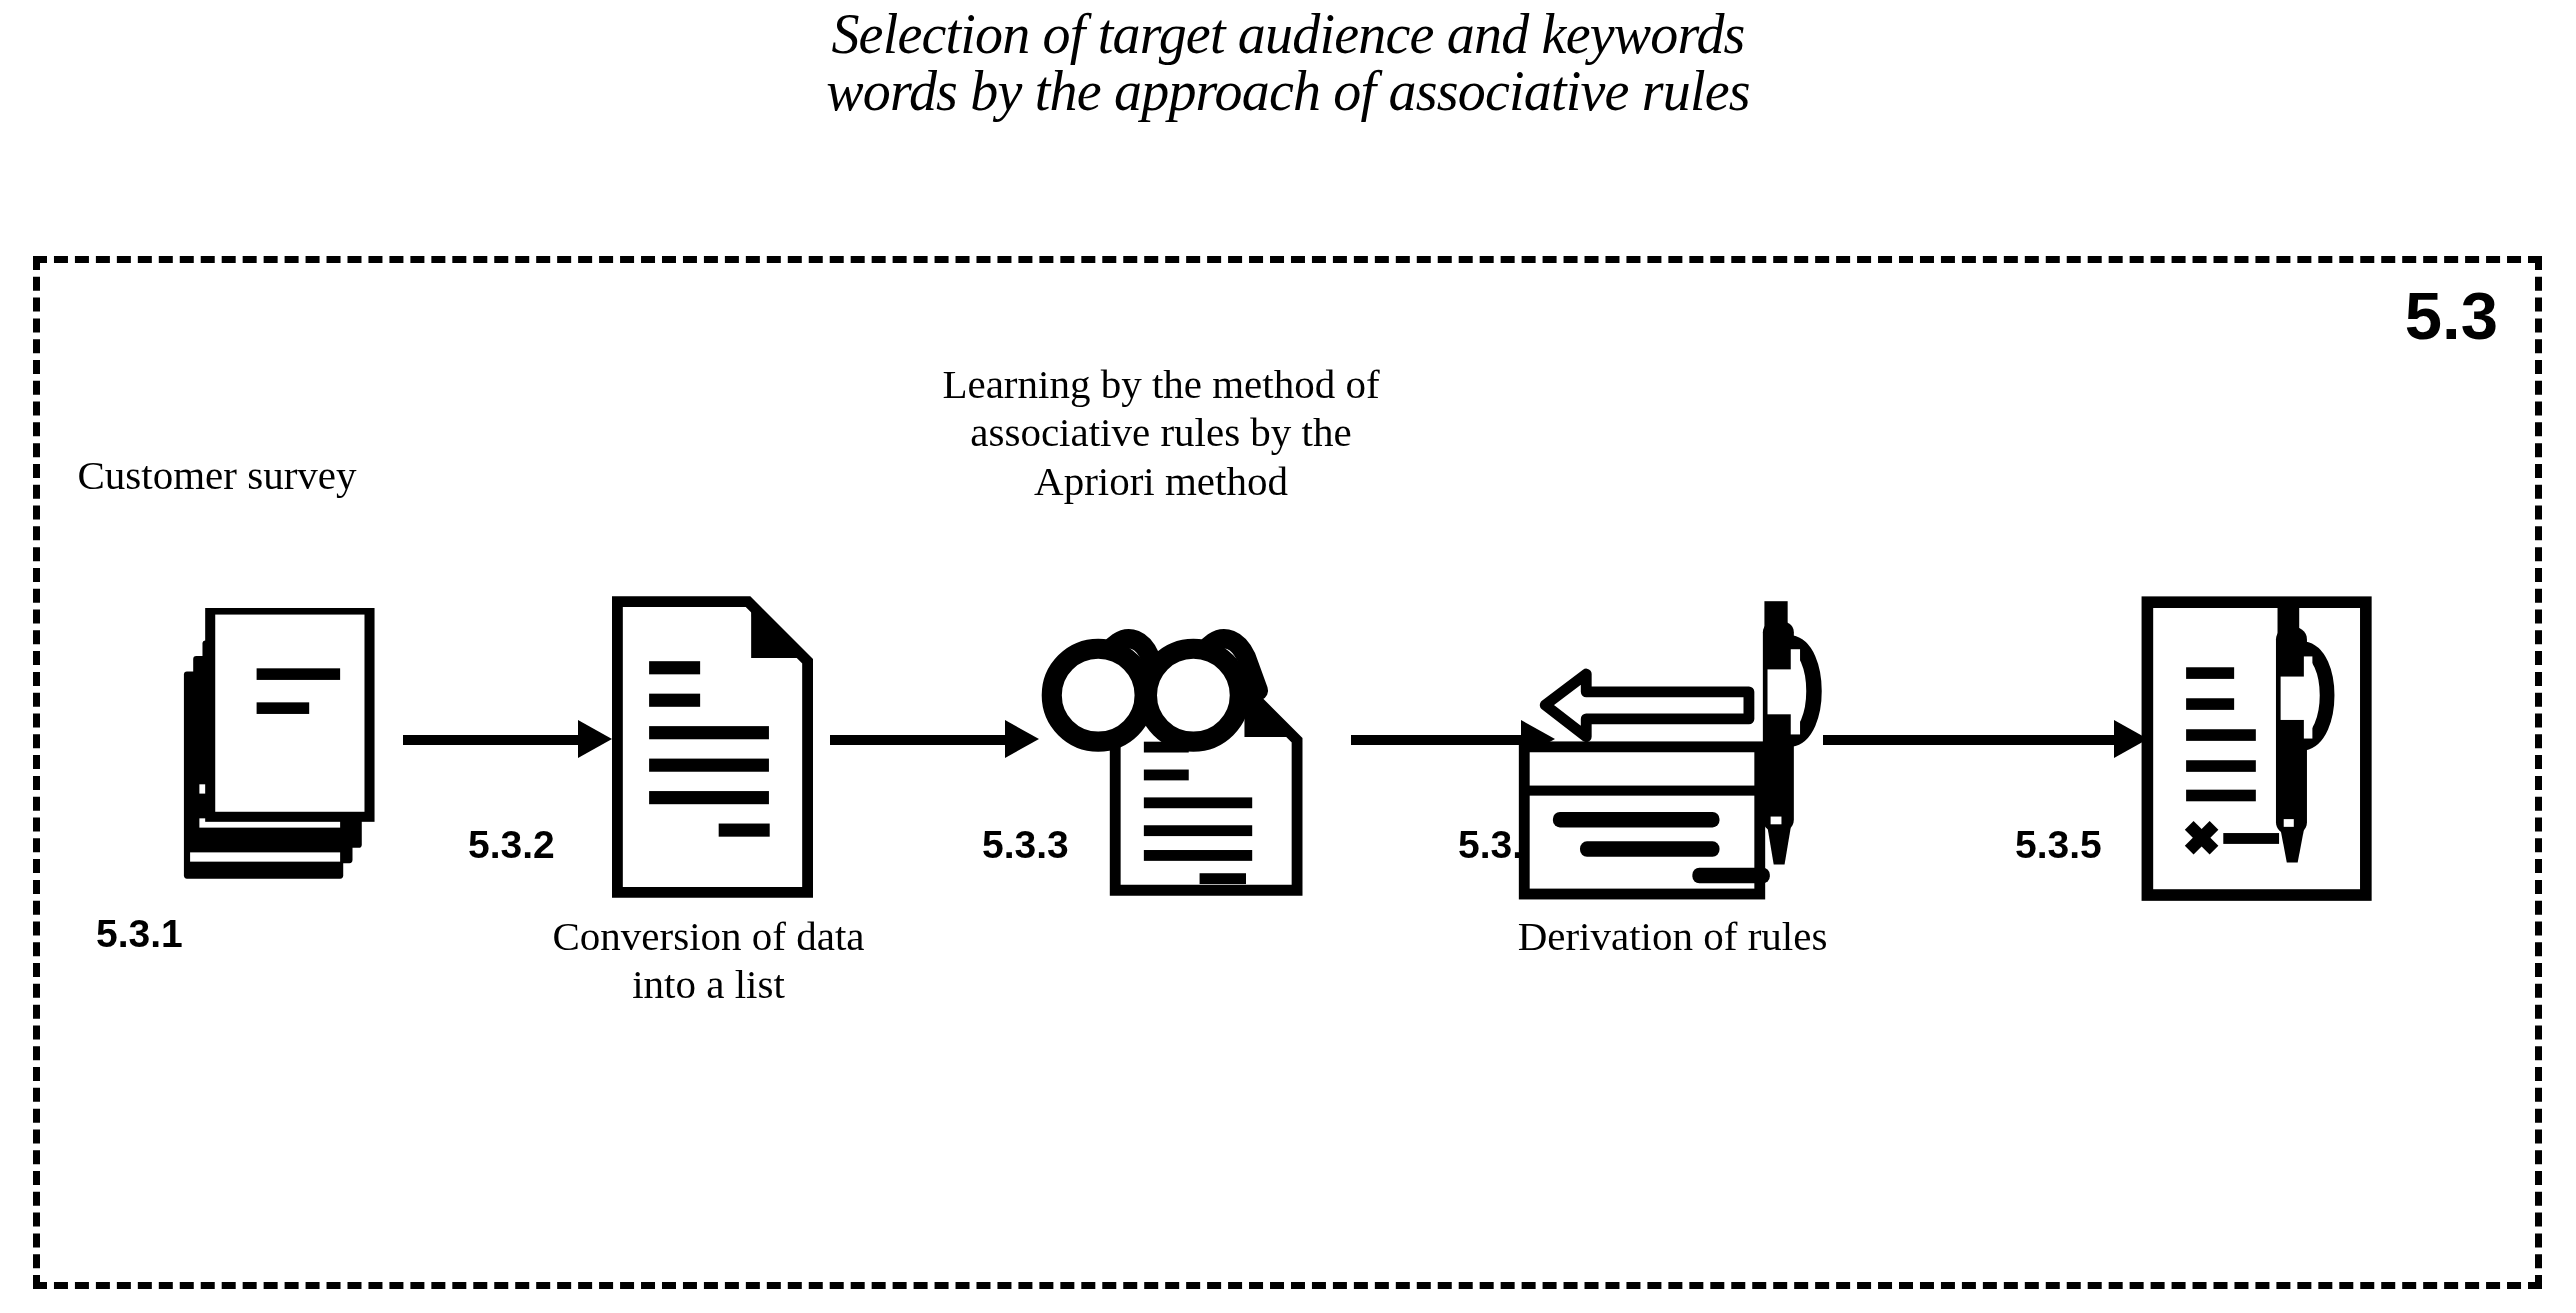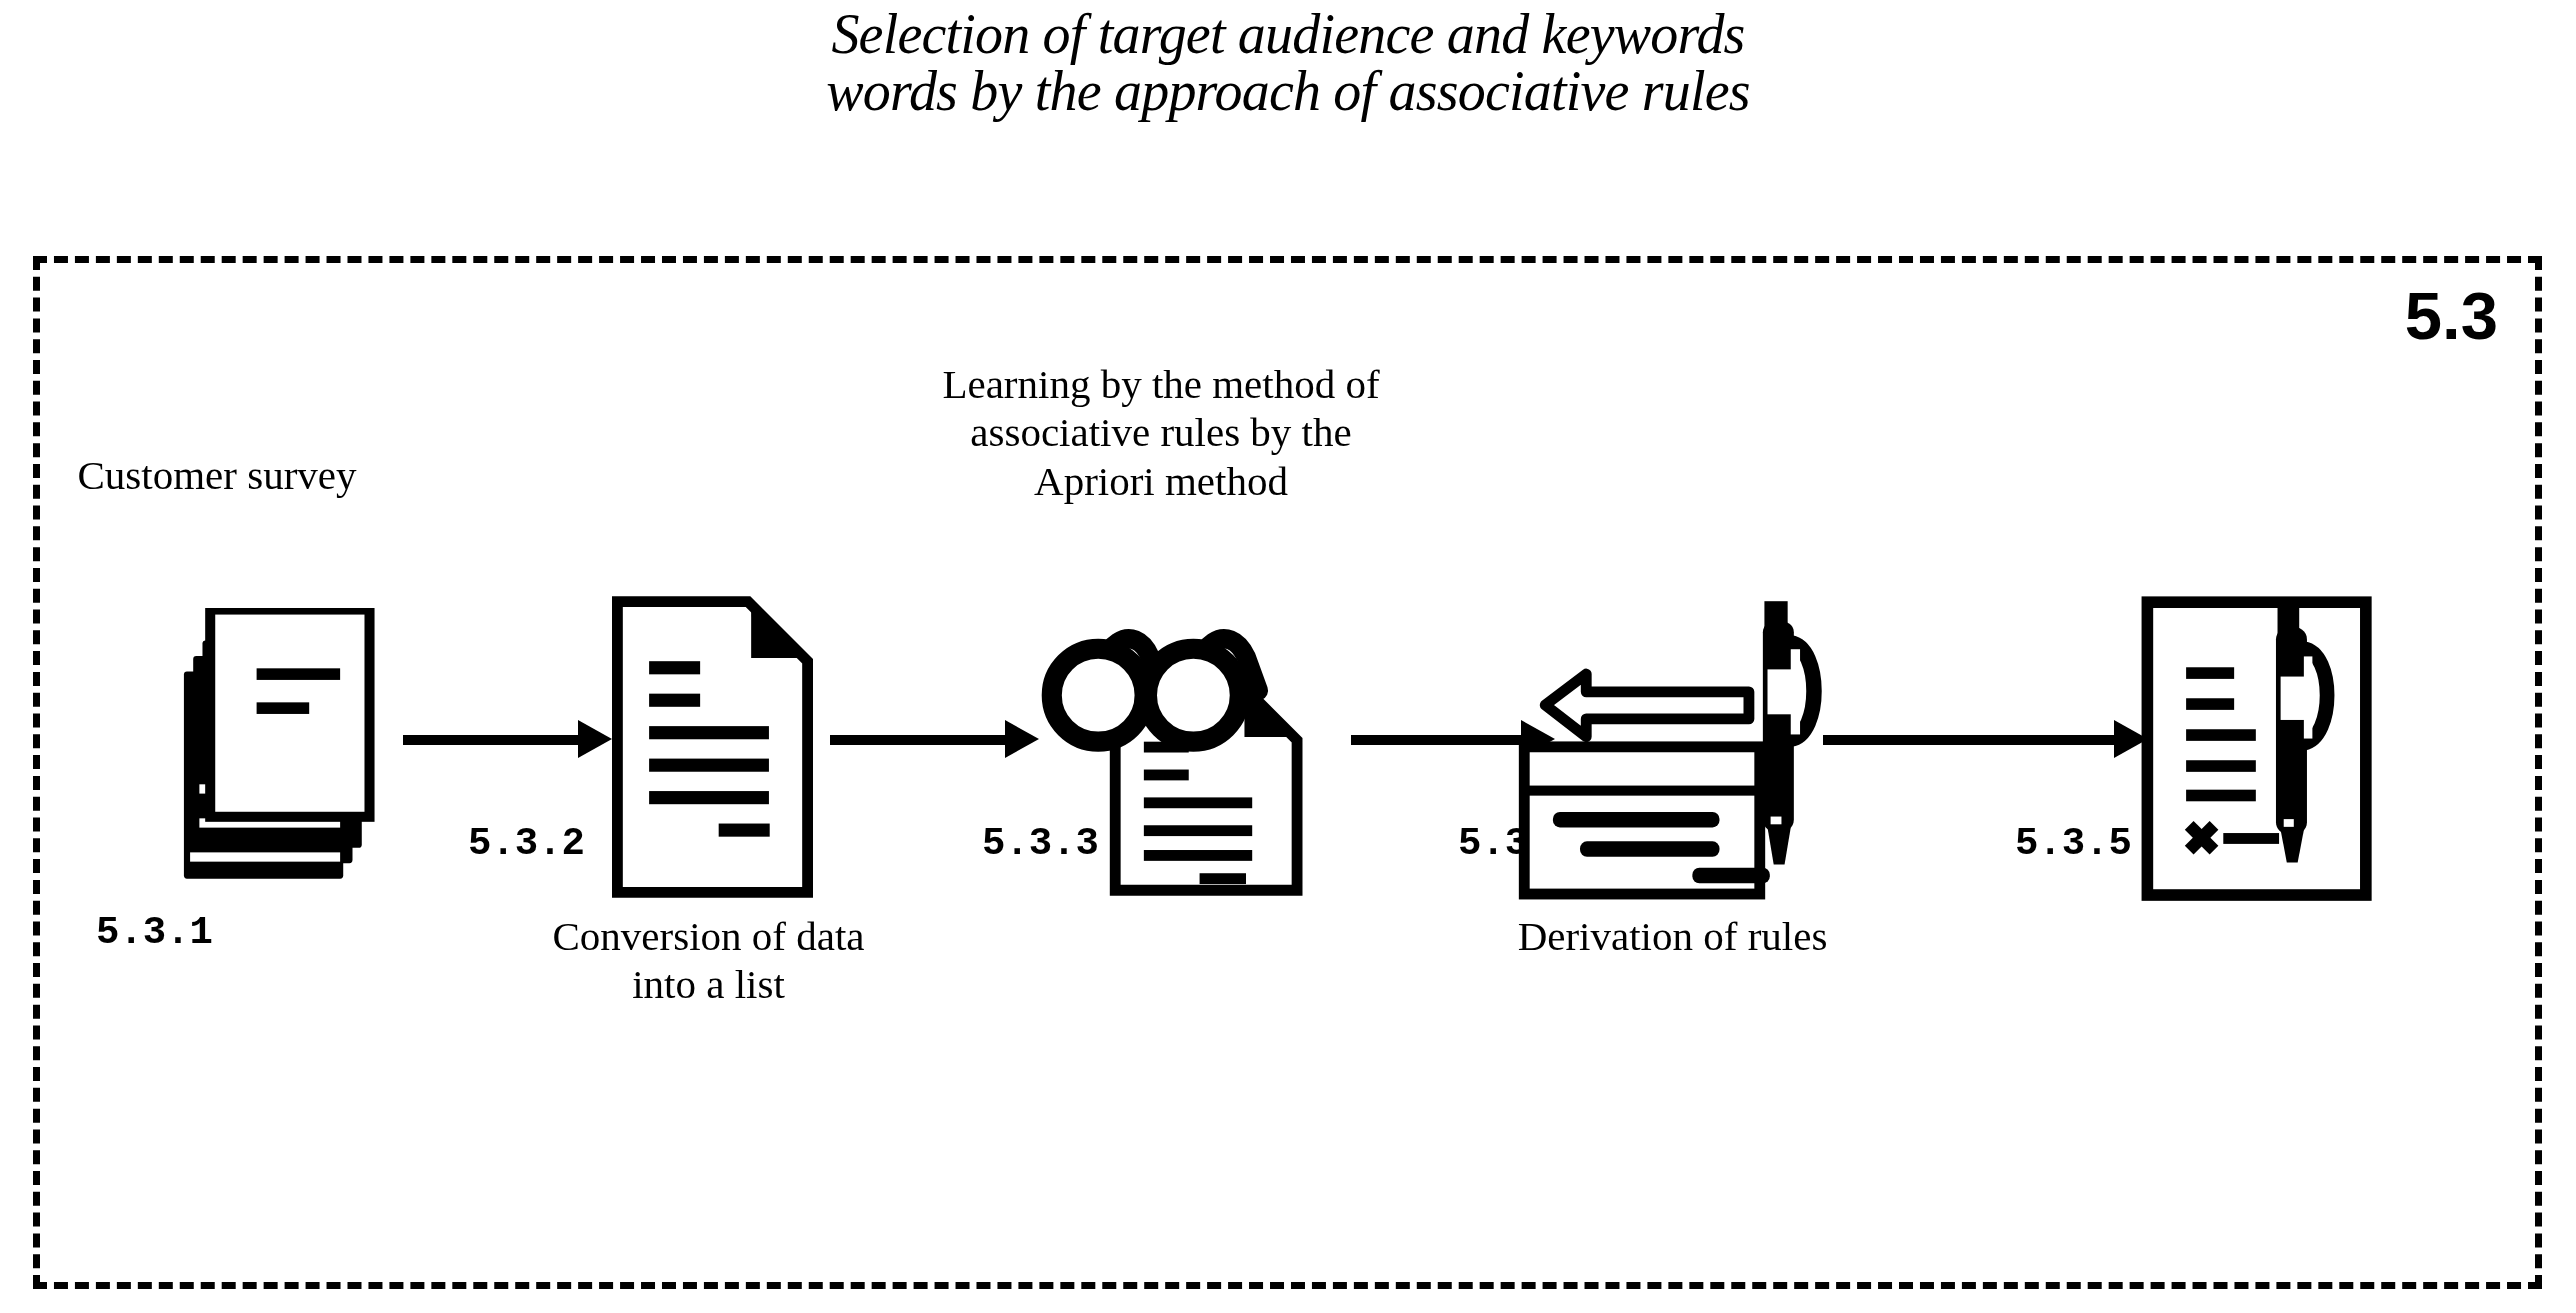--- a/index.html
+++ b/index.html
@@ -33,21 +33,21 @@
     font-weight:bold;font-size:67px;line-height:1;
   }
 
   
   .cap{
     position:absolute;text-align:center;
     font-size:41px;line-height:1.18;white-space:pre-line;
   }
   .stepno{
     position:absolute;
-    font-family:Liberation Mono, monospace;
+    font-family:Liberation Sans, sans-serif;
     font-weight:bold;font-size:39px;line-height:1;
   }
 
   
   .arrow{position:absolute;height:39px;}
   .arrow .shaft{position:absolute;left:0;top:14.7px;height:10px;background:#000;}
   .arrow .head{
     position:absolute;top:0;width:0;height:0;
     border-top:19.4px solid transparent;border-bottom:19.4px solid transparent;
     border-left:34px solid #000;

